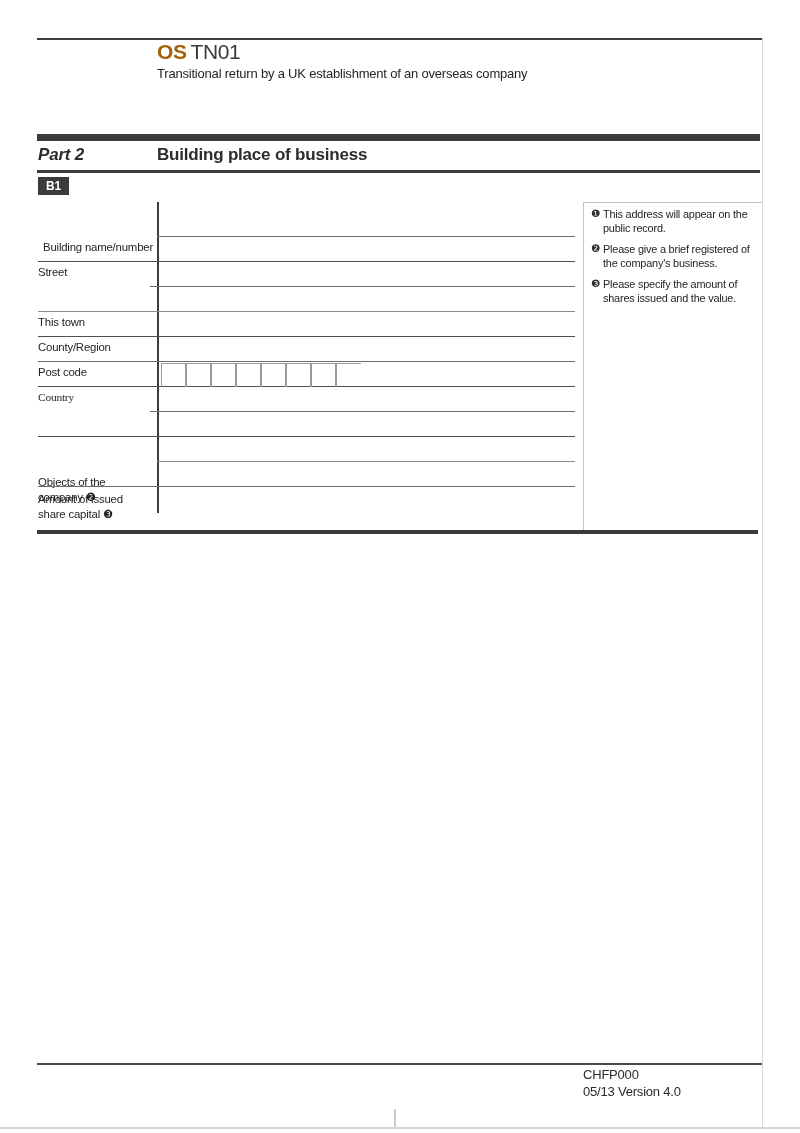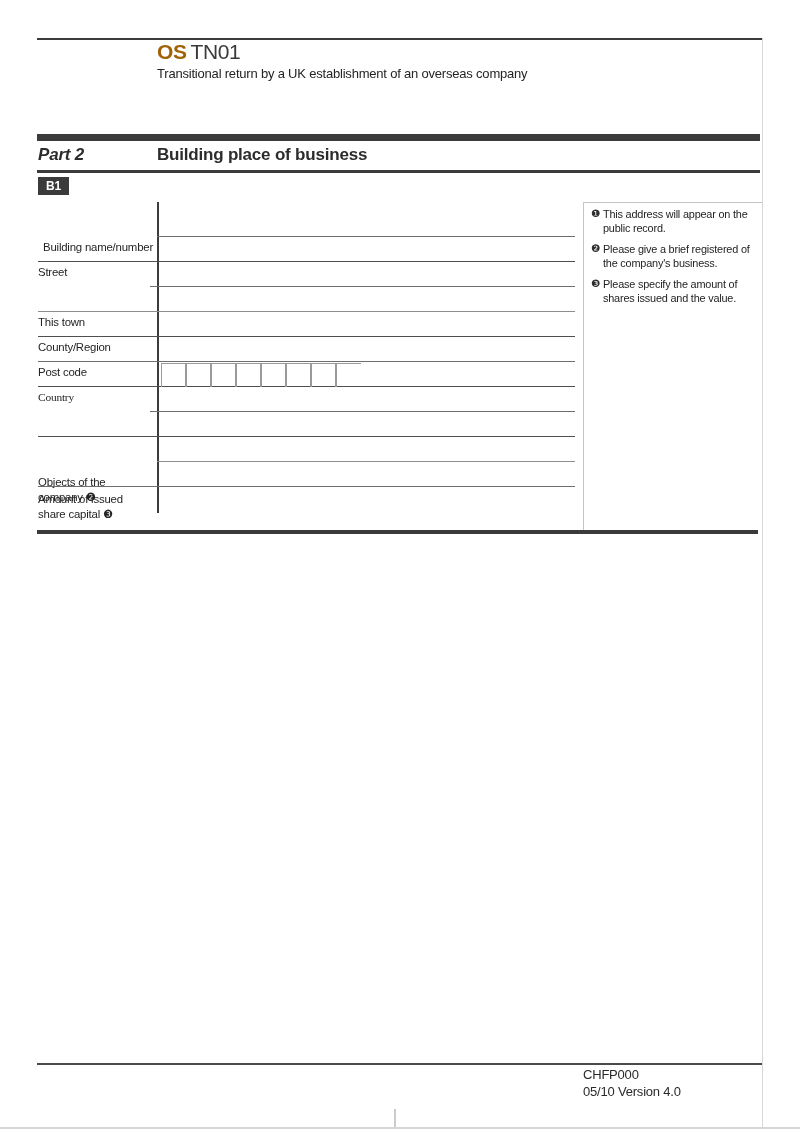--- a/index.html
+++ b/index.html
@@ -125,20 +125,20 @@
       <span class="marker">❸</span>
       <span class="txt">Please specify the amount of shares issued and the value.</span>
     </div>
   </div>
 
   <div class="rule" style="left:37px;top:530px;width:721px;height:3.5px;"></div>
 
   <div class="rule" style="left:37px;top:1063px;width:726px;height:1.6px;background:#4a4a4a;"></div>
   <div class="footer-text">
     <div>CHFP000</div>
-    <div>05/10 Version 4.0</div>
+    <div>05/13 Version 4.0</div>
   </div>
 
   <div class="page-right-border"></div>
   <div class="page-bottom-line"></div>
   <div class="center-tick"></div>
 
 </div>
 
 </body></html>

